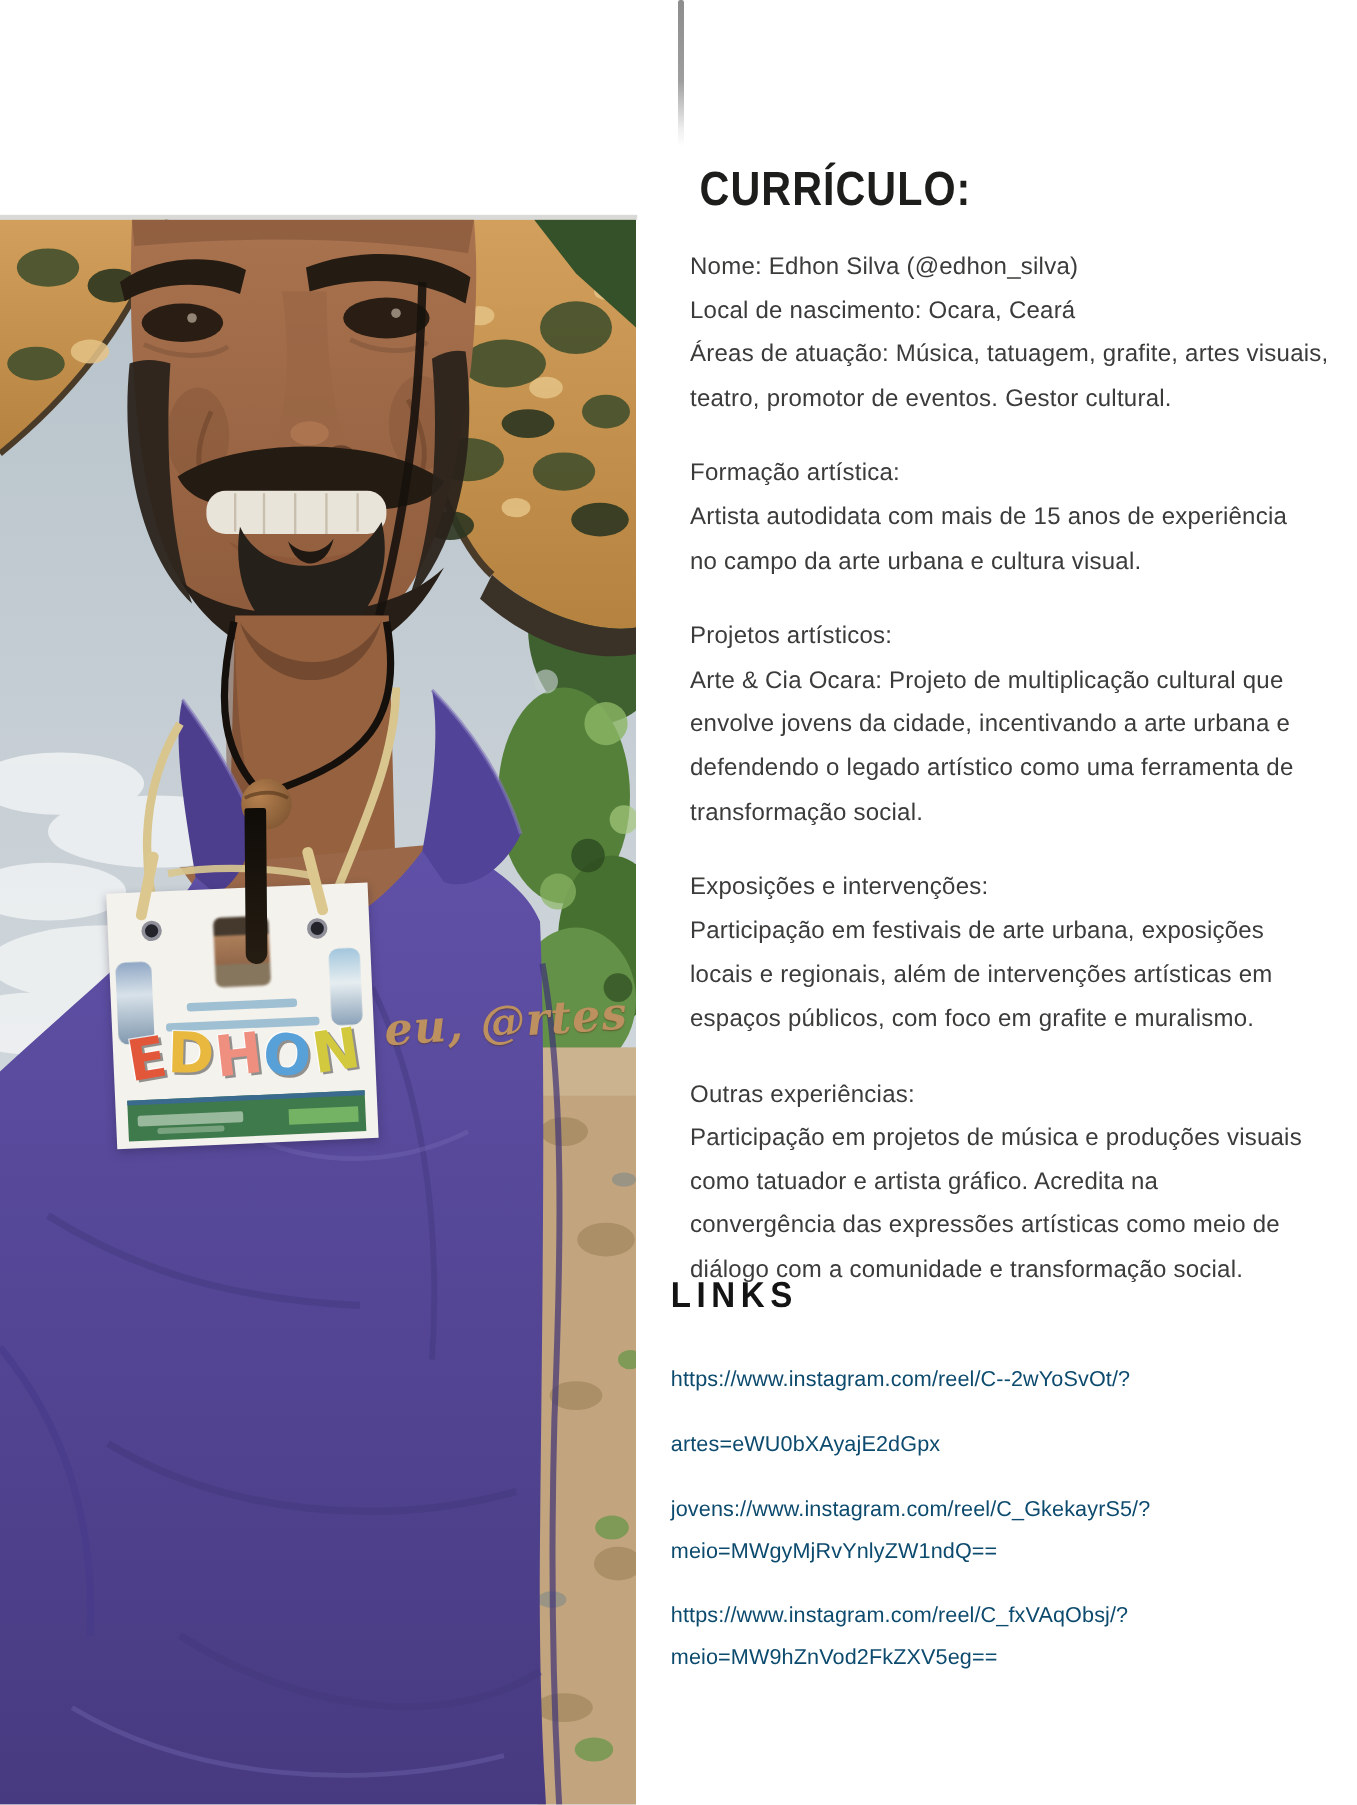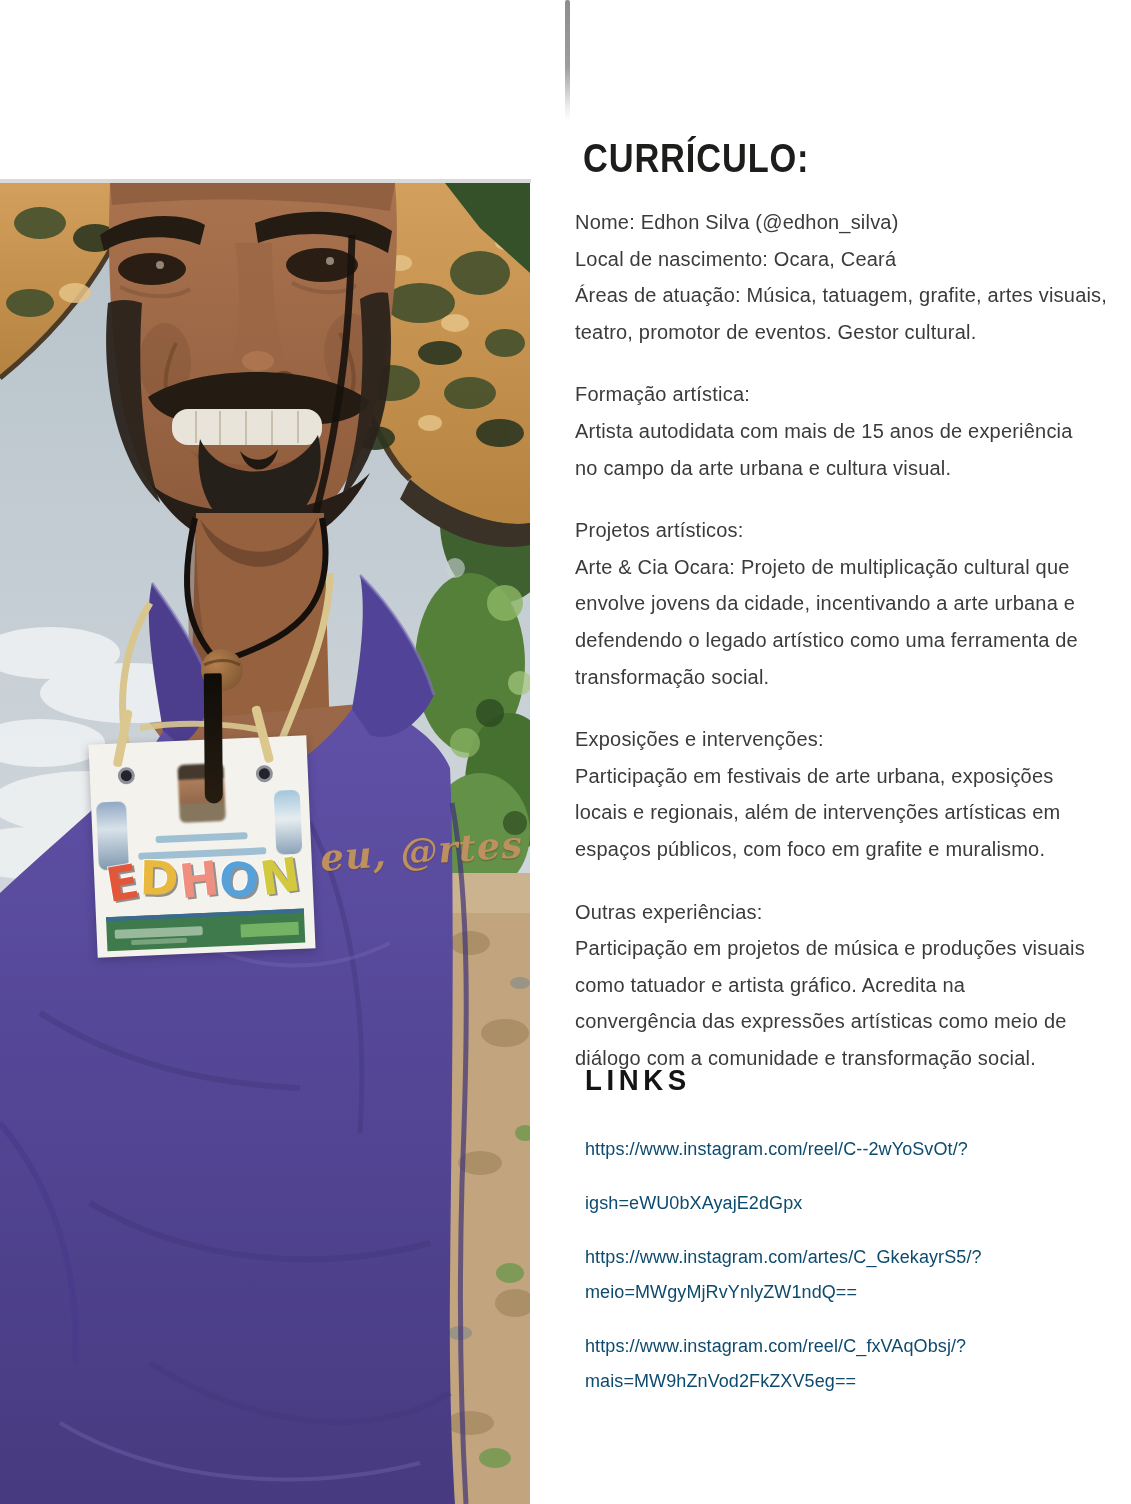--- a/index.html
+++ b/index.html
@@ -97,21 +97,21 @@
     font-size:40px; font-weight:bold; color:#1d1d1b; letter-spacing:1px;
     transform:scaleX(.86); transform-origin:left center;
     line-height:48px; margin:0 0 22px 8px; white-space:nowrap;
   }
   .para { margin-bottom:26px; }
   .line {
     white-space:nowrap; font-size:20px; line-height:36.6px;
     color:#3b3b3a; letter-spacing:.2px;
   }
 
-  .links-section { position:absolute; left:585px; top:1062px; width:546px; }
+  .links-section { position:absolute; left:559px; top:1062px; width:546px; }
   .h-links {
     font-size:30px; font-weight:bold; color:#141414; letter-spacing:5px;
     transform:scaleX(.92); transform-origin:left center;
     line-height:36px; margin:0 0 34px 0;
   }
   .link-block { margin-bottom:19px; cursor:pointer; }
   .link-line {
     white-space:nowrap; font-size:18px; line-height:35px;
     color:#0c4a6e; letter-spacing:.1px;
   }
@@ -374,24 +374,24 @@
     </div>
 </div>
 
 <div class="links-section">
   <h2 class="h-links">LINKS</h2>
   <div>
       <div class="link-block">
         <div class="link-line">https://www.instagram.com/reel/C--2wYoSvOt/?</div>
       </div>
       <div class="link-block">
-        <div class="link-line">igsh=eWU0bXAyajE2dGpx</div>
+        <div class="link-line">artes=eWU0bXAyajE2dGpx</div>
       </div>
       <div class="link-block">
-        <div class="link-line">https://www.instagram.com/artes/C_GkekayrS5/?</div>
+        <div class="link-line">jovens://www.instagram.com/reel/C_GkekayrS5/?</div>
         <div class="link-line">meio=MWgyMjRvYnlyZW1ndQ==</div>
       </div>
       <div class="link-block">
         <div class="link-line">https://www.instagram.com/reel/C_fxVAqObsj/?</div>
-        <div class="link-line">mais=MW9hZnVod2FkZXV5eg==</div>
+        <div class="link-line">meio=MW9hZnVod2FkZXV5eg==</div>
       </div>
     </div>
 </div>
 
 </body></html>

